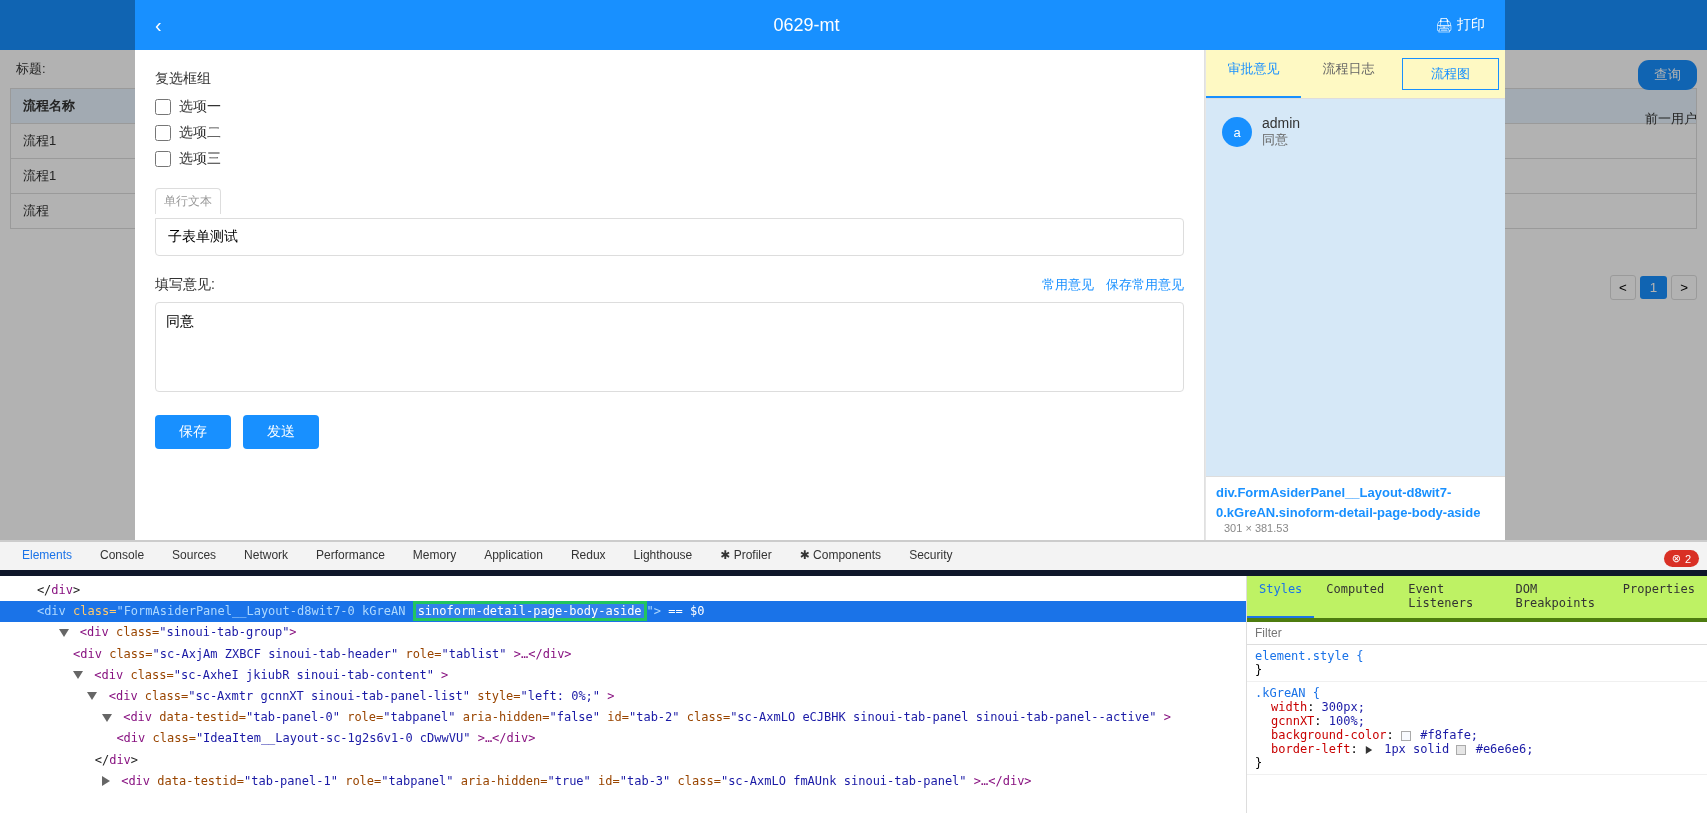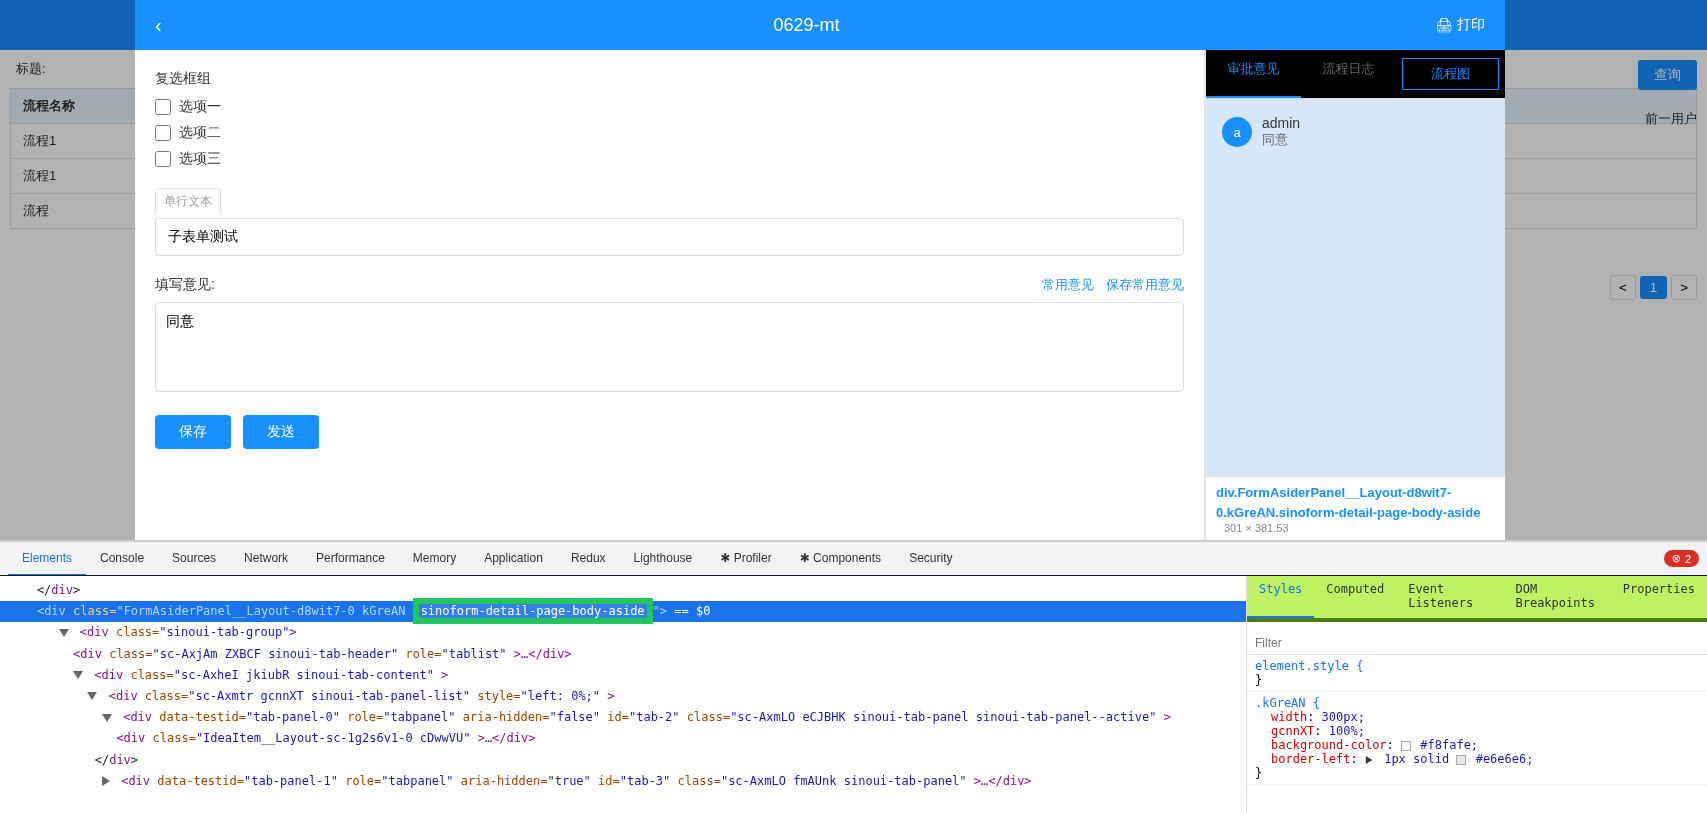--- a/index.html
+++ b/index.html
@@ -33,21 +33,21 @@
     .bg-table td {
       padding: 8px 12px;
       border: 1px solid #ddd;
       color: #333;
     }
     .btn-query {
       background: #1890ff;
       color: white;
       border: none;
       padding: 6px 16px;
-      border-radius: 3px;
+      border-radius: 11px;
       cursor: pointer;
       position: absolute;
       right: 10px;
       top: 60px;
     }
     .prev-user {
       position: absolute;
       right: 10px;
       top: 110px;
       color: #333;
@@ -252,21 +252,21 @@
       width: 300px;
       background: #f8fafe;
       border-left: 1px solid #e6e6e6;
       display: flex;
       flex-direction: column;
     }
 
     .aside-tabs {
       display: flex;
       border-bottom: 1px solid #ddd;
-      background: #000000;
+      background: #fef9c3;
     }
 
     .aside-tab {
       flex: 1;
       padding: 10px 0;
       text-align: center;
       font-size: 13px;
       color: #666;
       cursor: pointer;
       border-bottom: 2px solid transparent;
@@ -336,21 +336,21 @@
       background: white;
       border-top: 2px solid #ccc;
       display: flex;
       flex-direction: column;
     }
 
     .devtools-tabs {
       display: flex;
       align-items: center;
       background: #f3f3f3;
-      border-bottom: 1px solid #0f172a;
+      border-bottom: 6px solid #0f172a;
       padding: 0 8px;
       height: 34px;
       overflow: hidden;
       flex-shrink: 0;
     }
 
     .devtools-tab {
       padding: 0 14px;
       height: 34px;
       display: flex;
@@ -434,21 +434,20 @@
       border-bottom: 1px solid #ddd;
     }
 
     .styles-filter input {
       width: 100%;
       border: none;
       outline: none;
       font-size: 12px;
       color: #333;
       background: transparent;
-      margin-top: 10px;
     }
 
     .css-rule {
       padding: 4px 8px;
       border-bottom: 1px solid #f0f0f0;
     }
 
     .css-selector {
       color: #1a73e8;
       font-size: 12px;
@@ -661,21 +660,21 @@
   </div>
 
   <div class="devtools-body">
 
     <div class="elements-panel">
       <div class="code-line">
         &nbsp;&nbsp;&nbsp;&nbsp;&lt;/<span class="html-tag">div</span>&gt;
       </div>
       <div class="code-line selected" style="background:#1a73e8; color:white;">
         &nbsp;&nbsp;&nbsp;&nbsp;<span style="color:#add8ff;">&lt;div</span>
-        <span style="color:#ffca6e;"> class=</span><span style="color:#add8ff;">"FormAsiderPanel__Layout-d8wit7-0 kGreAN </span><span style="border:6px solid #22c55e; padding:0 2px; color:white; background: rgba(255,255,255,0.1);">sinoform-detail-page-body-aside</span><span style="color:#add8ff;">"</span><span style="color:#add8ff;">&gt;</span>
+        <span style="color:#ffca6e;"> class=</span><span style="color:#add8ff;">"FormAsiderPanel__Layout-d8wit7-0 kGreAN </span><span style="border:3px solid #22c55e; padding:0 2px; color:white; background: rgba(255,255,255,0.1);">sinoform-detail-page-body-aside</span><span style="color:#add8ff;">"</span><span style="color:#add8ff;">&gt;</span>
         <span style="color:white;"> == $0</span>
       </div>
       <div class="code-line">
         &nbsp;&nbsp;&nbsp;&nbsp;&nbsp;&nbsp;
         <span class="triangle-down"></span>
         <span class="html-tag">&lt;div</span>
         <span class="attr-name"> class=</span><span class="attr-value">"sinoui-tab-group"</span><span class="html-tag">&gt;</span>
       </div>
       <div class="code-line">
         &nbsp;&nbsp;&nbsp;&nbsp;&nbsp;&nbsp;&nbsp;&nbsp;

